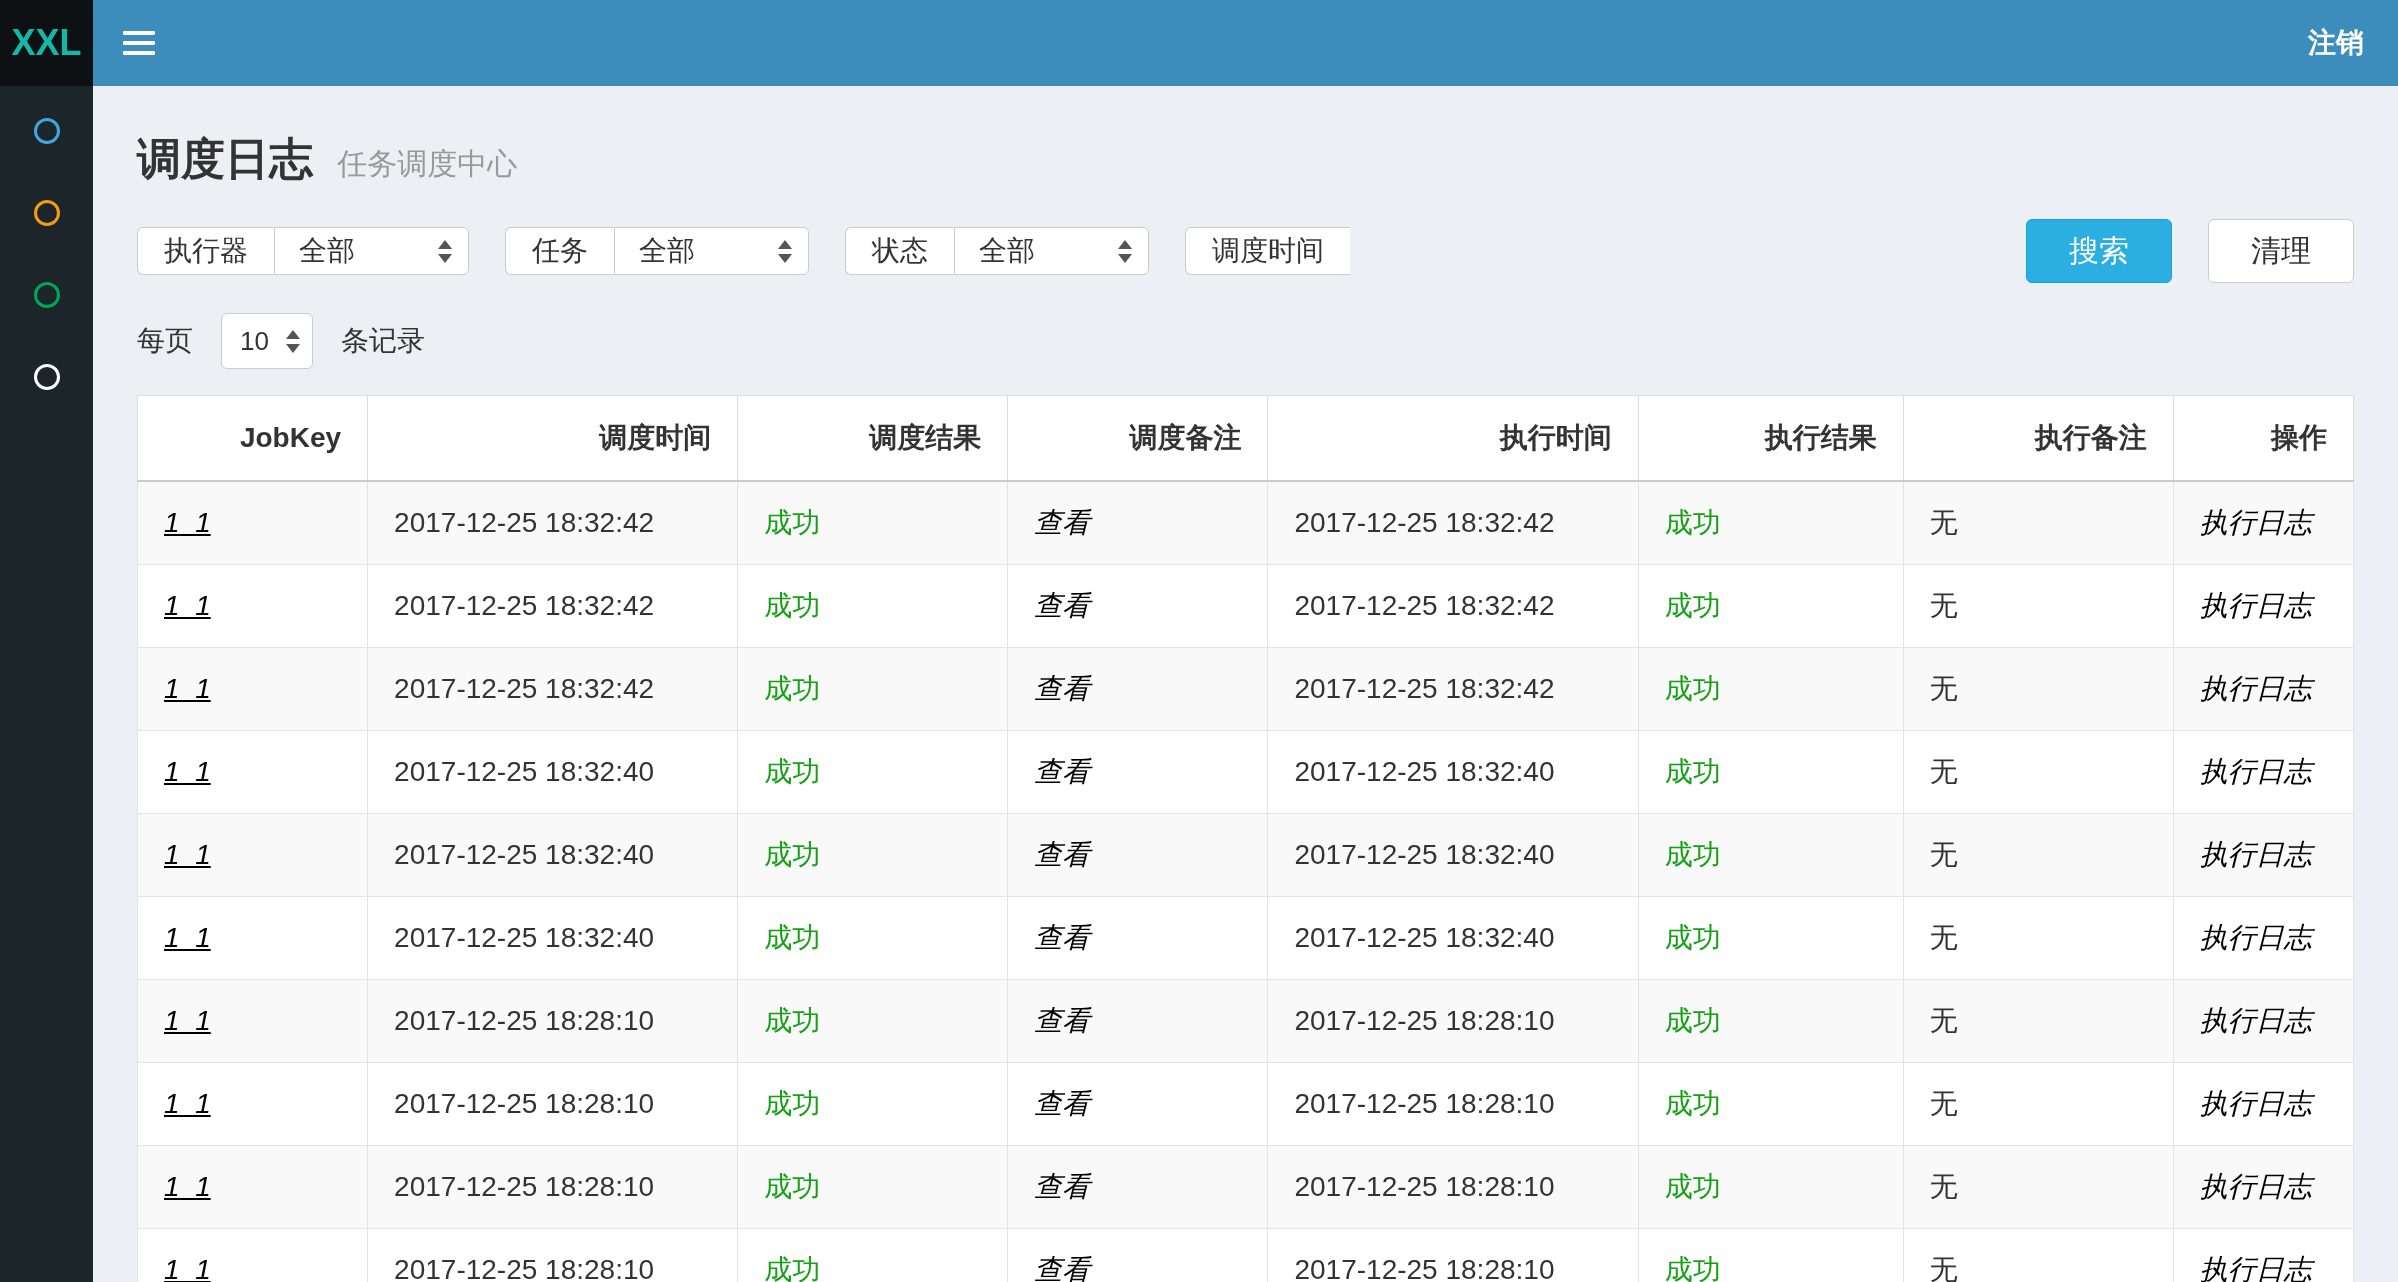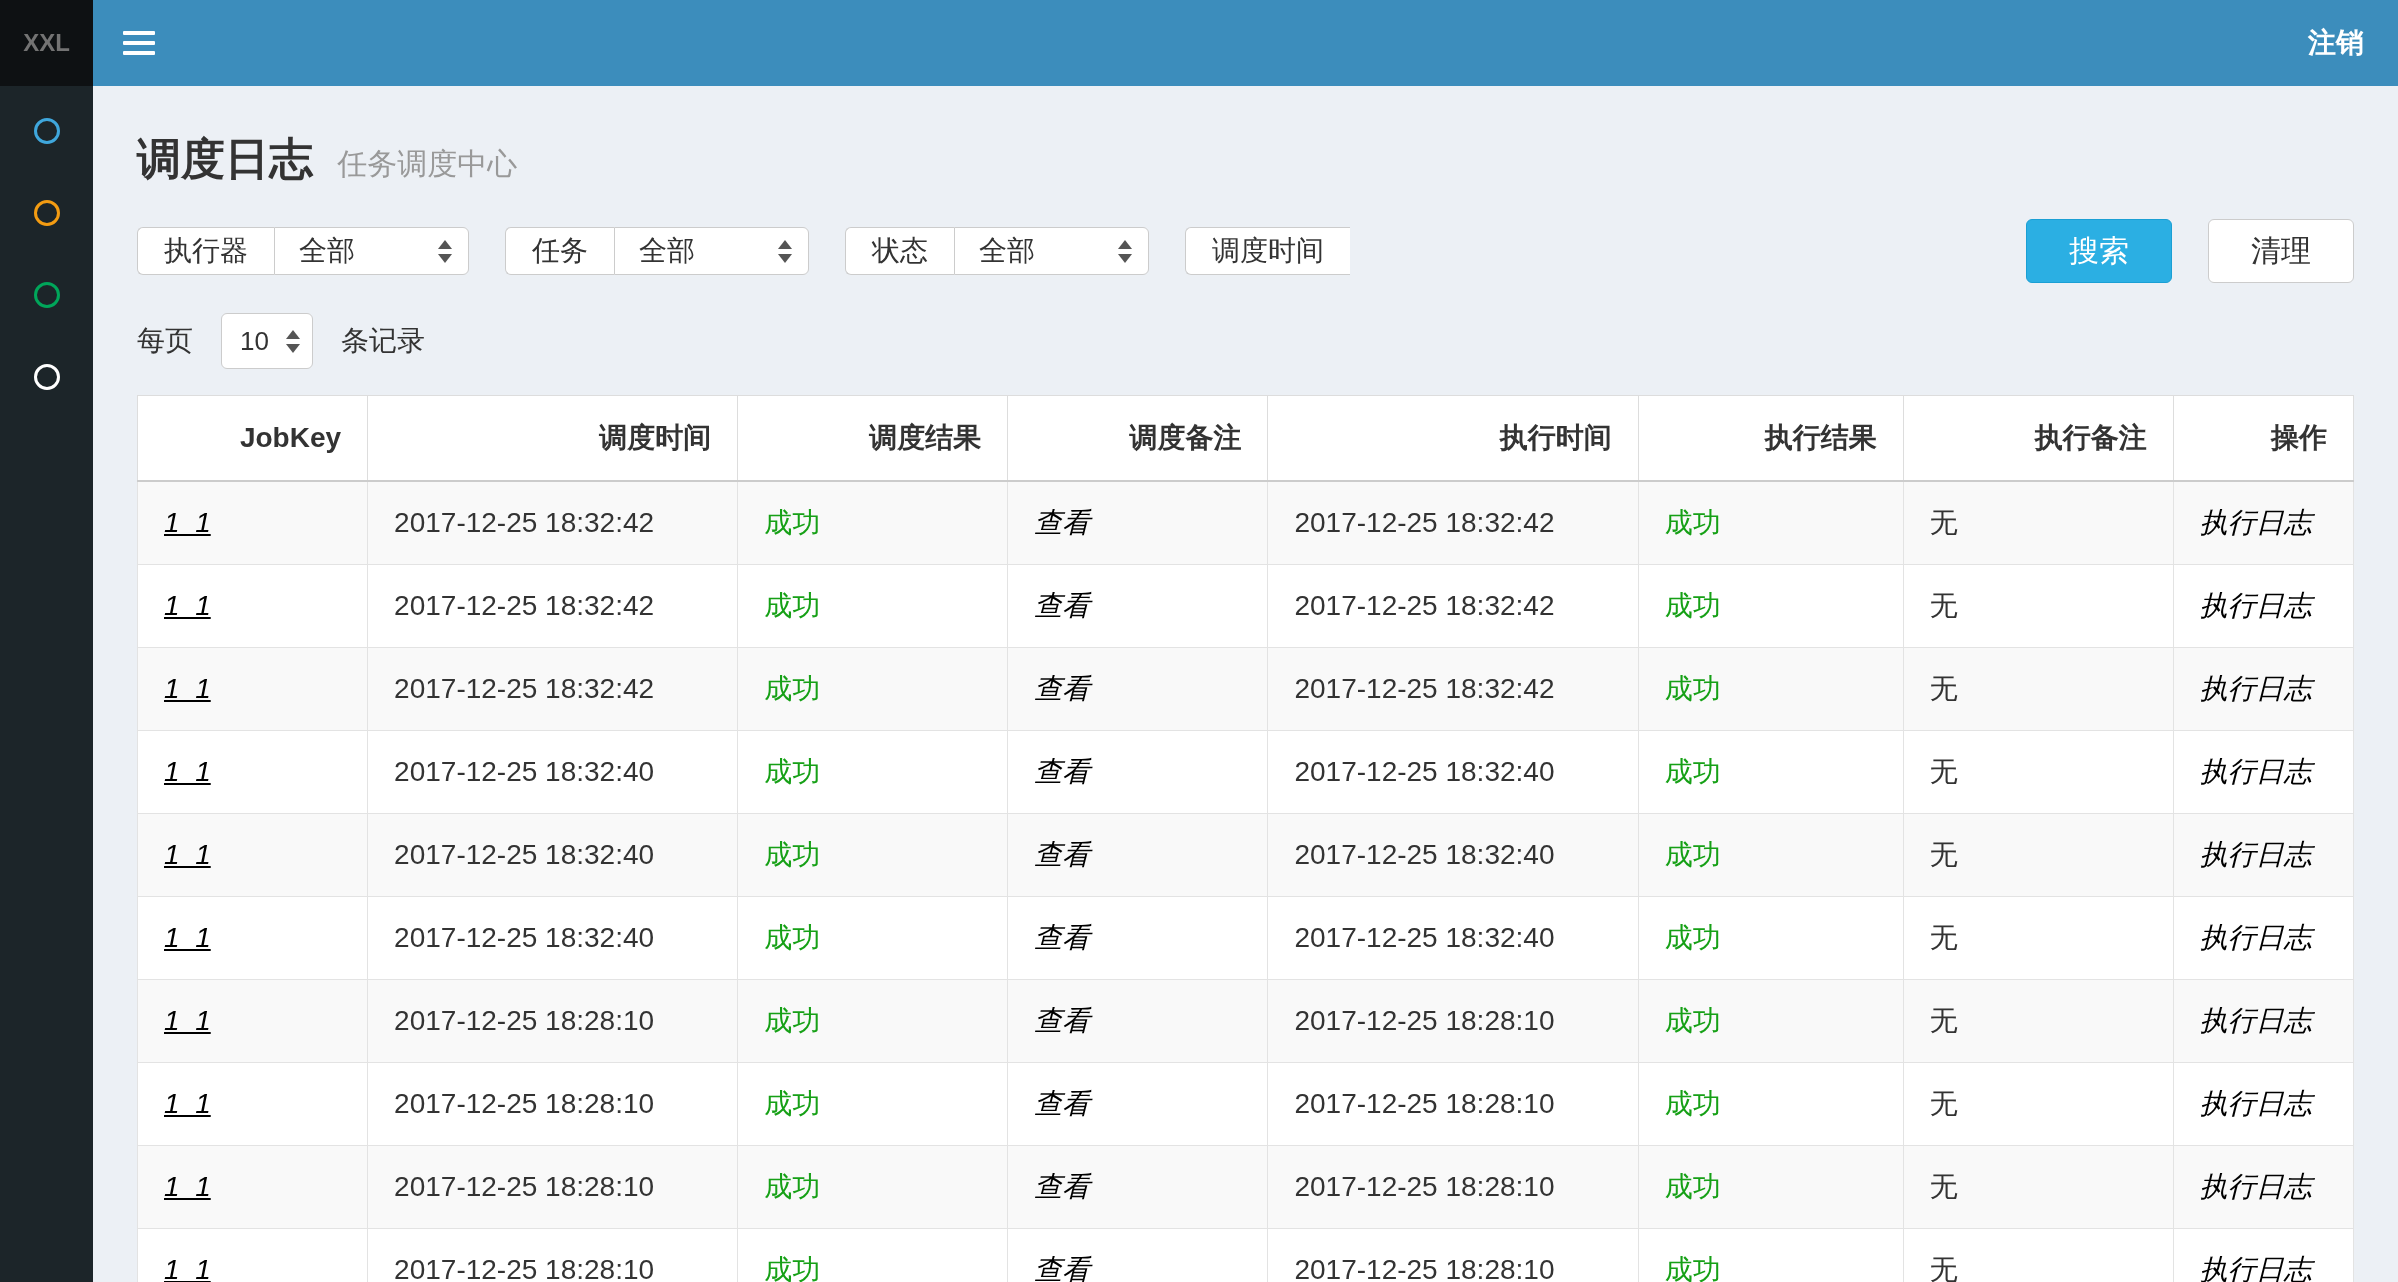--- a/index.html
+++ b/index.html
@@ -5,22 +5,22 @@
   * { box-sizing: border-box; margin: 0; padding: 0; }
   html, body {
     width: 2398px; height: 1282px; overflow: hidden;
     font-family: "Liberation Sans", "DejaVu Sans", sans-serif;
     background: #ecf0f5; color: #333;
   }
   
   .navbar { display: flex; height: 86px; background: #3c8dbc; }
   .logo {
     width: 93px; height: 86px; flex: 0 0 93px;
-    background: #0e1113; color: #737373;
-    font-size: 24px; font-weight: 700;
+    background: #0e1113; color: #14b8a6;
+    font-size: 36px; font-weight: 700;
     display: flex; align-items: center; justify-content: center;
     cursor: pointer;
   }
   .navbar-main { flex: 1; display: flex; align-items: center; }
   .hamburger {
     width: 92px; height: 86px; background: transparent; border: none; cursor: pointer;
     display: flex; align-items: center; justify-content: center;
   }
   .bars i { display: block; width: 32px; height: 4px; background: #fff; margin: 6px 0; border-radius: 1px; }
   .logout {

